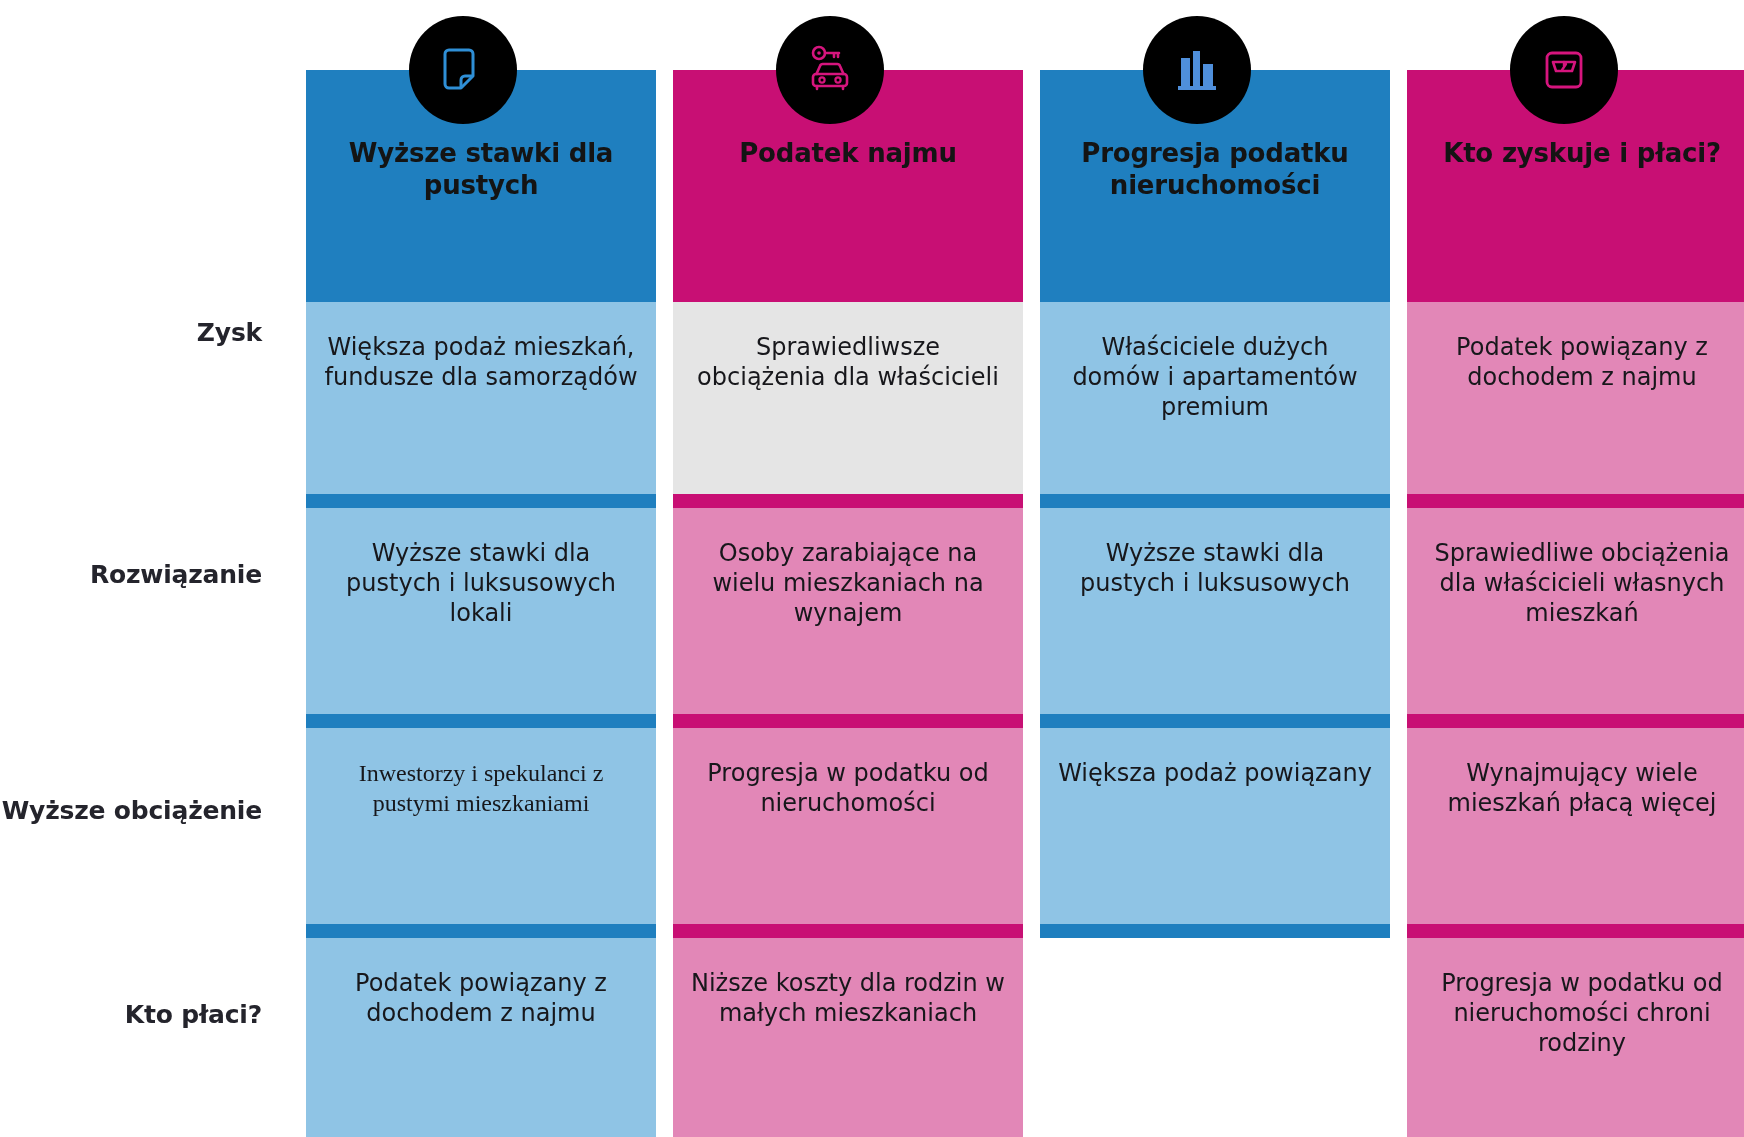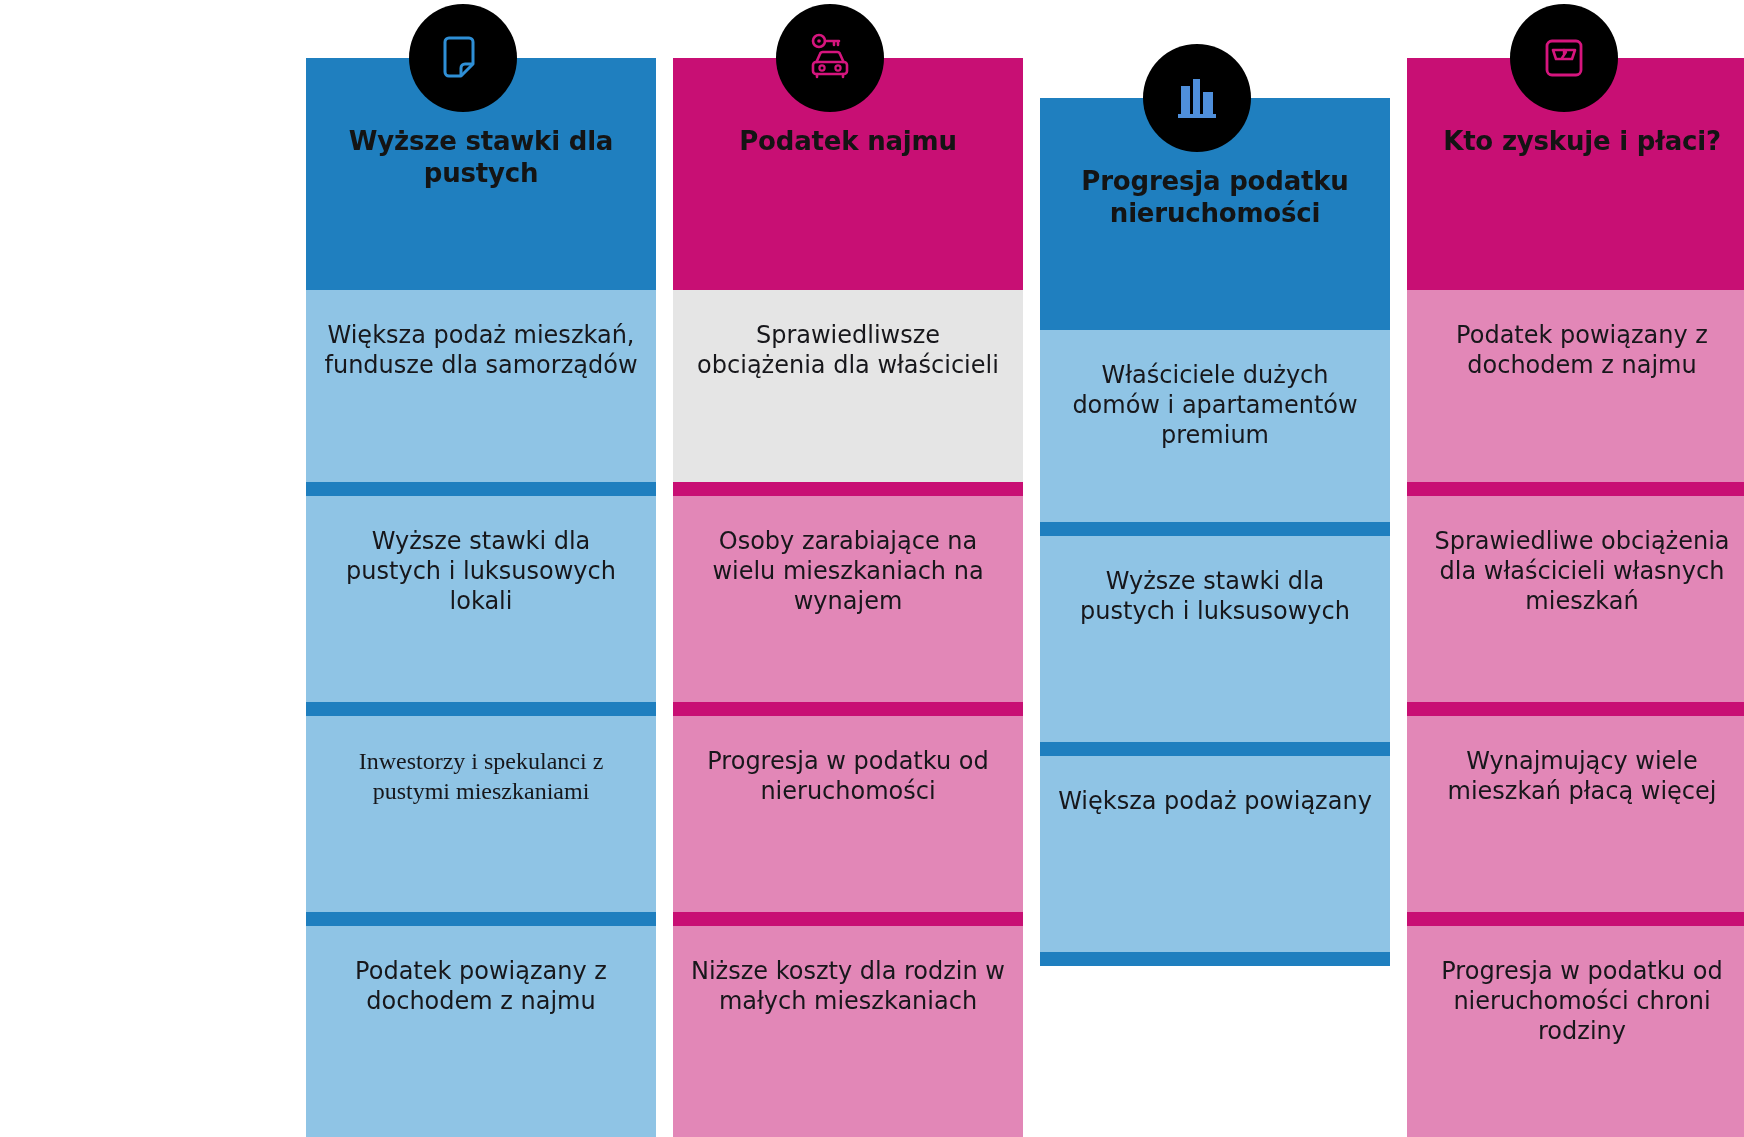--- a/index.html
+++ b/index.html
@@ -49,28 +49,28 @@
   
   .columns {
     position: absolute;
     left: 290px;
     top: 0;
     width: 1454px;
     height: 1137px;
   }
   .column {
     position: absolute;
-    top: 4px;
+    top: 16px;
     width: 350px;
     height: 913px;
     border-radius: 11px;
   }
   .column.c0 { left: 16px; }
   .column.c1 { left: 383px; }
-  .column.c2 { left: 750px; margin-top: 40px; }
+  .column.c2 { left: 750px; }
   .column.c3 { left: 1117px; }
 
   
   .col-header {
     position: absolute;
     left: 0;
     top: 54px;
     width: 350px;
     height: 232px;
     box-sizing: border-box;
@@ -129,20 +129,26 @@
   }
   .divider.d0 { top: 478px; }
   .divider.d1 { top: 698px; }
   .divider.d2 { top: 908px; }
 </style>
 </head>
 <body>
 
 <div class="infographic">
 
+  <div class="row-labels">
+    <div class="row-label r0">Zysk</div>
+    <div class="row-label r1">Rozwiązanie</div>
+    <div class="row-label r2">Wyższe obciążenie</div>
+    <div class="row-label r3">Kto płaci?</div>
+  </div>
 
   <div class="columns">
 
     <div class="column c0">
       <div class="col-header" style="background:#1f7fbf;">
         <div class="col-header-title">Wyższe stawki dla pustych</div>
       </div>
       <div class="icon-badge">
         <svg width="56" height="56" viewBox="0 0 56 56" aria-hidden="true">
           <path d="M14 8 h20 a4 4 0 0 1 4 4 v22 l-12 12 h-12 a4 4 0 0 1 -4 -4 v-30 a4 4 0 0 1 4 -4 z" fill="none" stroke="#2f8fd6" stroke-width="3" stroke-linejoin="round"></path>

